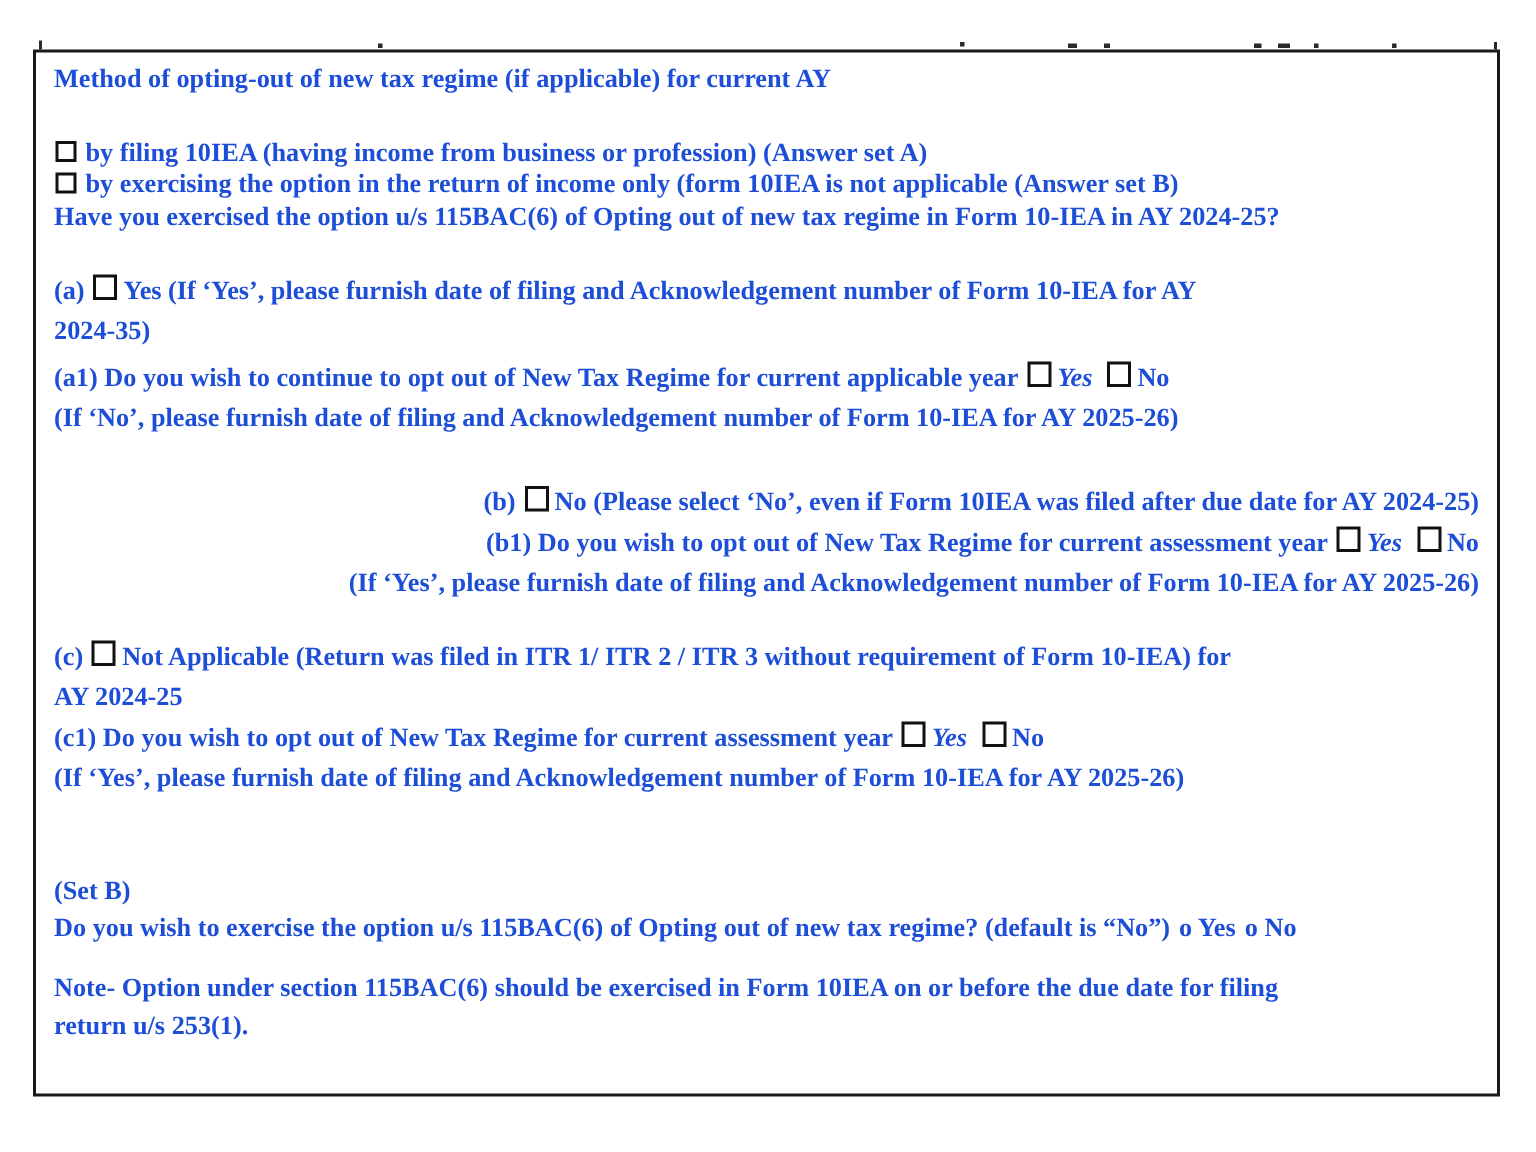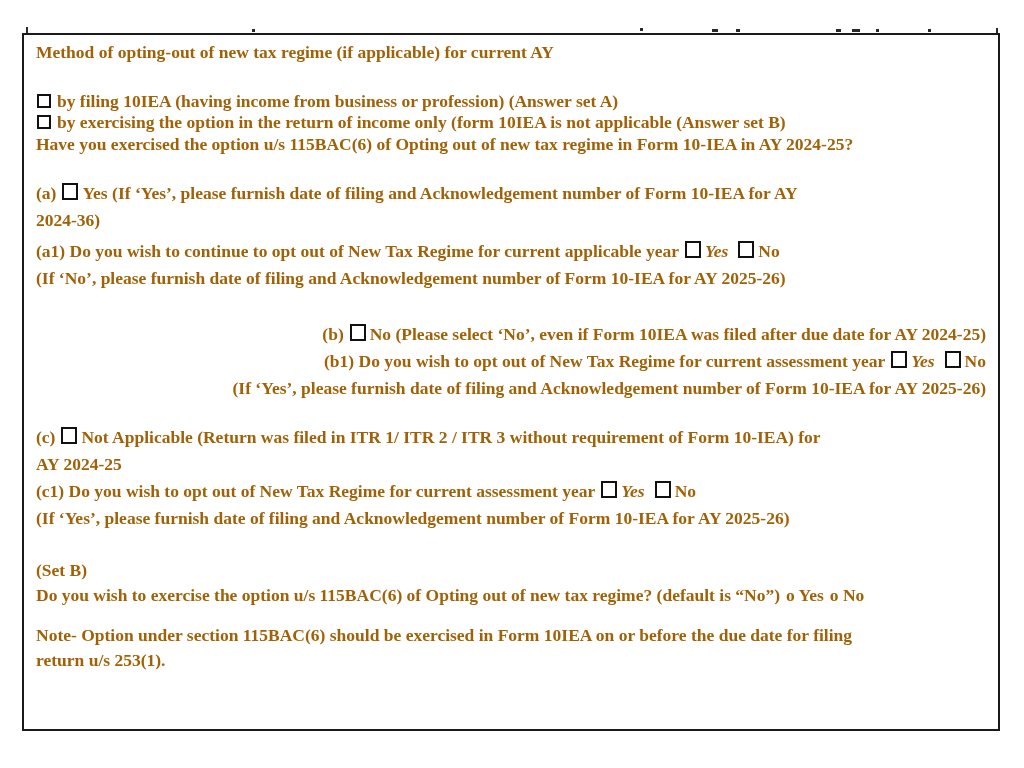--- a/index.html
+++ b/index.html
@@ -3,21 +3,21 @@
 <meta charset="utf-8">
 <style>
   html, body { margin: 0; padding: 0; background: #ffffff; }
   .page {
     position: relative;
     width: 1024px;
     height: 768px;
     background: #ffffff;
     font-family: "Liberation Serif", "DejaVu Serif", serif;
     font-weight: bold;
-    color: #a16207;
+    color: #1d4ed8;
     overflow: hidden;
   }
   
   .frag {
     position: absolute;
     height: 3px;
     background: #2a2a2a;
   }
   .corner-tick {
     position: absolute;
@@ -38,21 +38,21 @@
     overflow: hidden;
   }
   p { margin: 0; }
   .opt-list { margin-top: 28px; line-height: 21px; }
   .seta-head { margin-top: 23px; }
   .block { line-height: 27px; }
   .block-a { margin-top: 25px; }
   .block-b { margin-top: 29px; text-align: right; }
   .block-c { margin-top: 22px; }
   .subline { margin-top: 4px; }
-  .setb-head { margin-top: 27px; }
+  .setb-head { margin-top: 50px; }
   .setb-q { margin-top: 3px; }
   .note { margin-top: 17px; line-height: 25px; }
   
   .cb {
     display: inline-block;
     width: 10px;
     height: 10px;
     border: 2.5px solid #111111;
     margin: 0 6px 0 1px;
     vertical-align: -1px;
@@ -92,21 +92,21 @@
     <p class="title">Method of opting-out of new tax regime (if applicable) for current AY</p>
 
     <div class="opt-list">
       <p><span class="cb"></span><span>by filing 10IEA (having income from business or profession) (Answer set A)</span></p>
       <p><span class="cb"></span><span>by exercising the option in the return of income only (form 10IEA is not applicable (Answer set B)</span></p>
     </div>
 
     <p>Have you exercised the option u/s 115BAC(6) of Opting out of new tax regime in Form 10-IEA in AY 2024-25?</p>
 
     <div class="block block-a">
-      <p><span>(a)</span><span class="cb2"></span><span>Yes (If ‘Yes’, please furnish date of filing and Acknowledgement number of Form 10-IEA for AY</span><br><span>2024-36)</span></p>
+      <p><span>(a)</span><span class="cb2"></span><span>Yes (If ‘Yes’, please furnish date of filing and Acknowledgement number of Form 10-IEA for AY</span><br><span>2024-35)</span></p>
       <p class="subline"><span>(a1) Do you wish to continue to opt out of New Tax Regime for current applicable year</span><span class="cb2"></span><span class="yn">Yes</span><span class="cb2"></span><span>No</span></p>
       <p>(If ‘No’, please furnish date of filing and Acknowledgement number of Form 10-IEA for AY 2025-26)</p>
     </div>
 
     <div class="block block-b">
       <p><span>(b)</span><span class="cb2"></span><span>No (Please select ‘No’, even if Form 10IEA was filed after due date for AY 2024-25)</span></p>
       <p><span>(b1) Do you wish to opt out of New Tax Regime for current assessment year</span><span class="cb2"></span><span class="yn">Yes</span><span class="cb2"></span><span>No</span></p>
       <p>(If ‘Yes’, please furnish date of filing and Acknowledgement number of Form 10-IEA for AY 2025-26)</p>
     </div>
 

